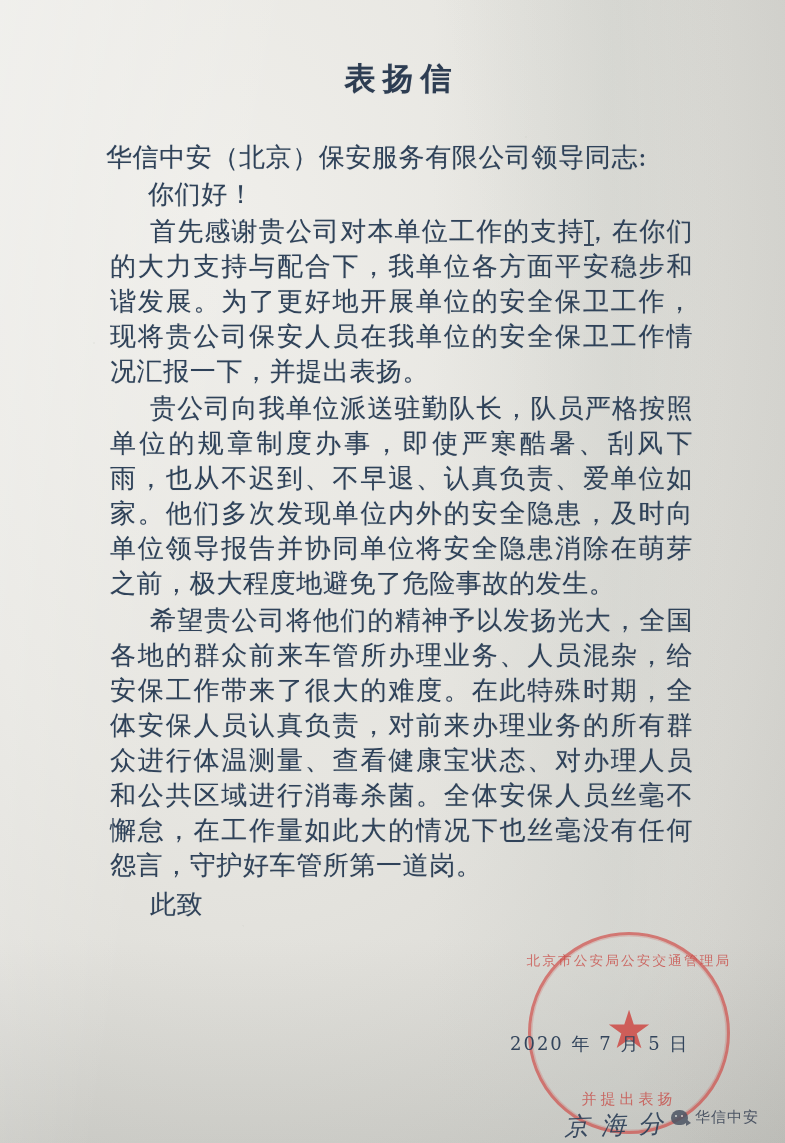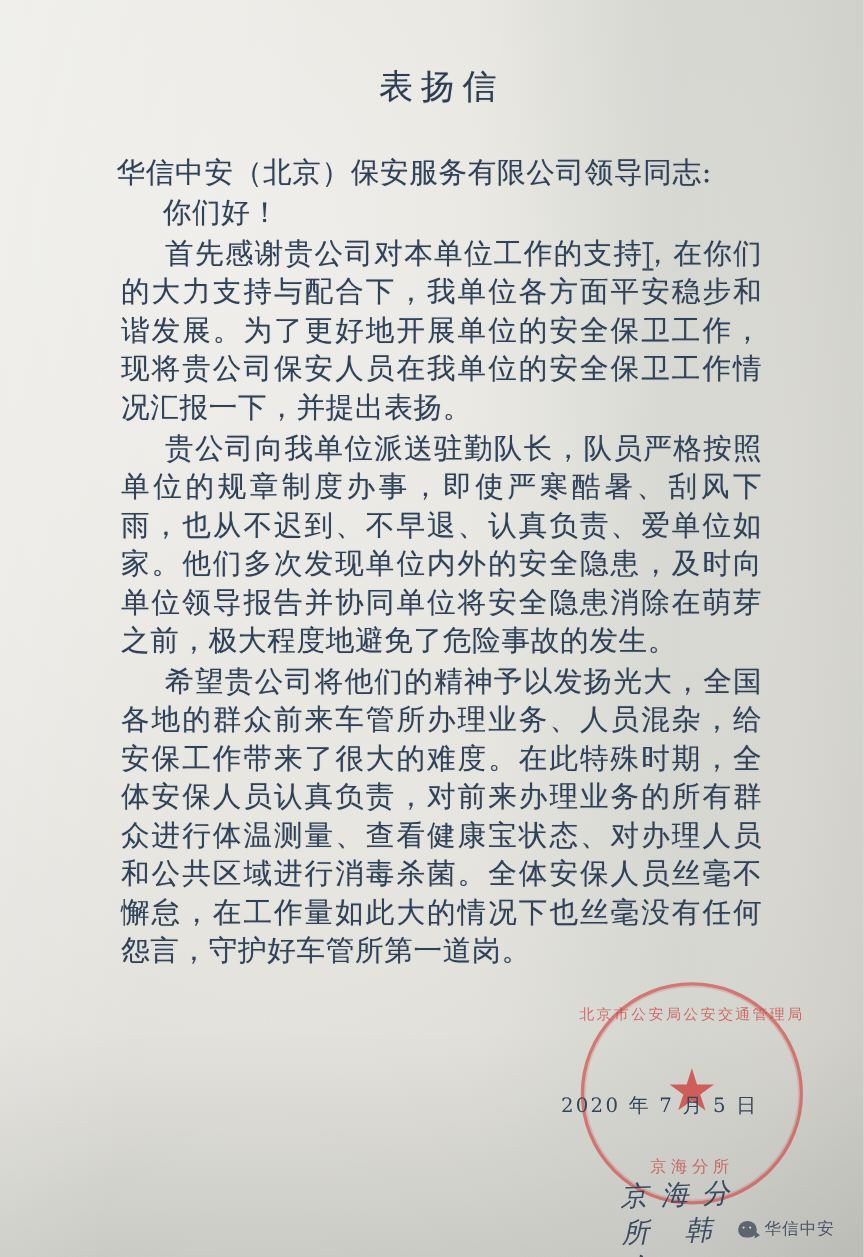--- a/index.html
+++ b/index.html
@@ -51,21 +51,21 @@
     padding: 0 92px 0 110px;
   }
 
   .title {
     text-align: center;
     font-size: 31px;
     letter-spacing: 7px;
     color: #2d3d52;
     margin: 58px 0 40px 0;
     font-family: "DejaVu Serif", "Liberation Serif", serif;
-    font-weight: 400;
+    font-weight: 700;
     text-shadow: 0 0 1px rgba(45,61,82,0.35);
   }
 
   .addressee,
   .greeting,
   .para,
   .closing-1,
   .closing-2 {
     color: #2f4259;
     font-size: 26px;
@@ -260,27 +260,28 @@
 
     <h1 class="title">表扬信</h1>
 
     <p class="addressee">华信中安（北京）保安服务有限公司领导同志:</p>
     <p class="greeting">你们好！</p>
 
     <p class="para">首先感谢贵公司对本单位工作的支持，在你们的大力支持与配合下，我单位各方面平安稳步和谐发展。为了更好地开展单位的安全保卫工作，现将贵公司保安人员在我单位的安全保卫工作情况汇报一下，并提出表扬。</p>
     <p class="para">贵公司向我单位派送驻勤队长，队员严格按照单位的规章制度办事，即使严寒酷暑、刮风下雨，也从不迟到、不早退、认真负责、爱单位如家。他们多次发现单位内外的安全隐患，及时向单位领导报告并协同单位将安全隐患消除在萌芽之前，极大程度地避免了危险事故的发生。</p>
     <p class="para">希望贵公司将他们的精神予以发扬光大，全国各地的群众前来车管所办理业务、人员混杂，给安保工作带来了很大的难度。在此特殊时期，全体安保人员认真负责，对前来办理业务的所有群众进行体温测量、查看健康宝状态、对办理人员和公共区域进行消毒杀菌。全体安保人员丝毫不懈怠，在工作量如此大的情况下也丝毫没有任何怨言，守护好车管所第一道岗。</p>
 
+    <p class="closing-1">此致</p>
 
     <div class="sign-block">
 
       <div class="stamp">
         <div class="arc-top">北京市公安局公安交通管理局</div>
         <div class="star">★</div>
-        <div class="arc-bottom">京海分所</div>
+        <div class="arc-bottom">并提出表扬</div>
       </div>
 
       <div class="date-line">2020 年 7 月 5 日</div>
 
       <div class="signature">京海分所 韩宿</div>
 
     </div>
 
   </div>
 

